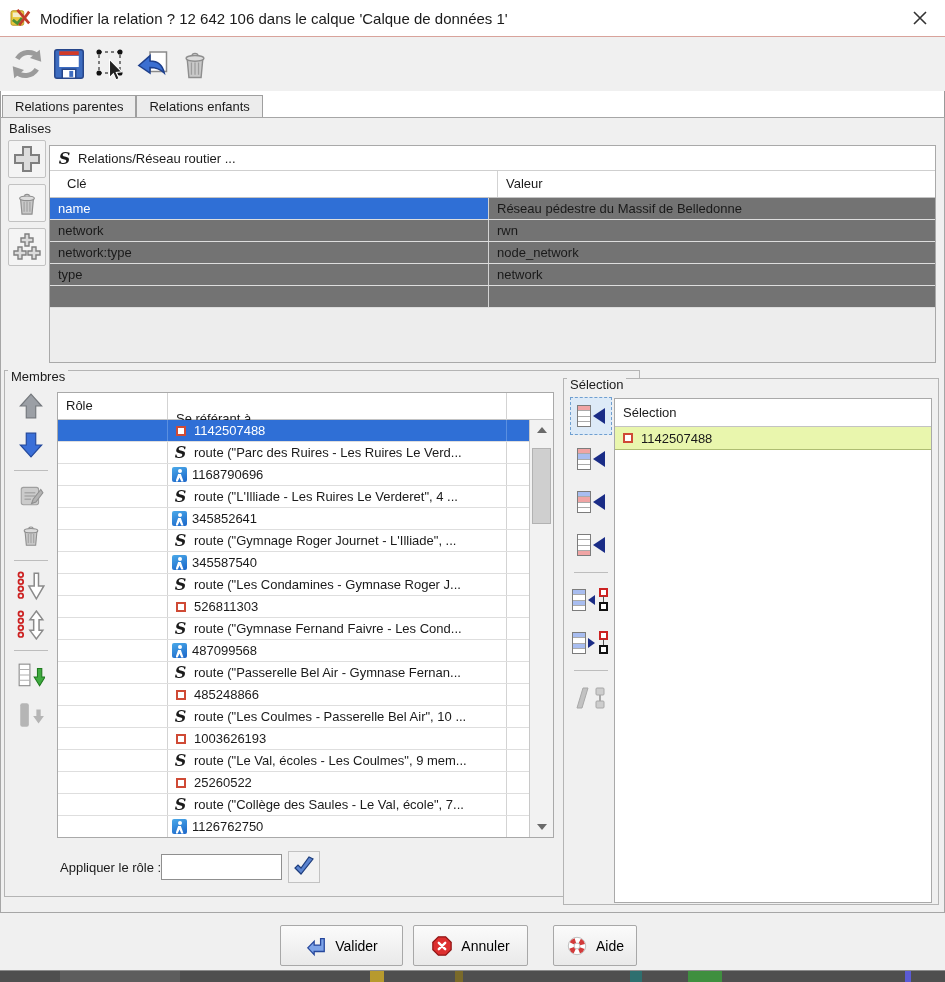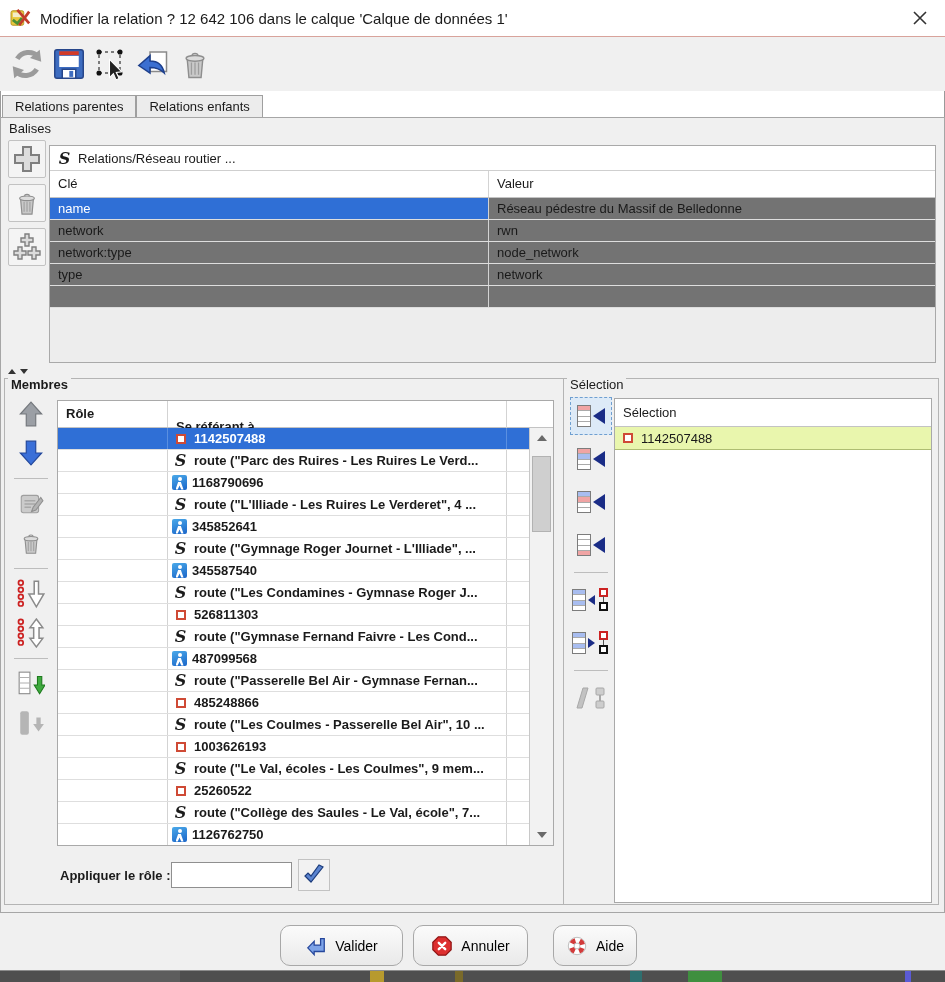--- a/index.html
+++ b/index.html
@@ -26,38 +26,38 @@
   
   .tabpanel { position:absolute; top:117px; left:0; right:0; height:796px; background:#f0f0f0; border:1px solid #a6a6a6; }
 
   .balises-label { position:absolute; left:8px; top:3px; }
   .side-col { position:absolute; left:5px; top:22px; width:42px; display:flex; flex-direction:column; align-items:center; }
   .sq-btn { width:38px; height:38px; margin-bottom:6px; background:#f4f4f4; border:1px solid #c2c2c2; border-radius:2px; display:flex; align-items:center; justify-content:center; cursor:pointer; }
 
   
   .tagtable { position:absolute; left:48px; top:27px; width:887px; height:218px; border:1px solid #a9a9a9; background:#ededed; }
   .preset-row { height:25px; background:#fff; border-bottom:1px solid #cfcfcf; display:flex; align-items:center; padding-left:6px; }
-  .tag-head { height:27px; background:#fff; border-bottom:1px solid #c3c3c3; display:flex; }
+  .tag-head { height:27px; background:#fff; border-bottom:1px solid #c3c3c3; display:flex;padding-left:9px; }
   .tag-head .hk { width:439px; border-right:1px solid #d3d3d3; padding:5px 8px; }
   .tag-head .hv { flex:1; padding:5px 8px; }
   .tagrow { display:flex; height:22px; background:#737373; border-bottom:1px solid #dedede; cursor:pointer;justify-content:flex-end; }
   .tagrow .cell-key { width:439px; border-right:1px solid #d3d3d3; padding:3px 8px; white-space:nowrap; overflow:hidden; }
   .tagrow .cell-val { flex:1; padding:3px 8px; white-space:nowrap; overflow:hidden; }
   .tagrow.selected .cell-key { background:#2f6fd6; color:#fff; }
 
   
   .splitter { position:absolute; left:0; top:248px; width:100%; height:11px; cursor:row-resize; }
   .splitter .tri-up, .splitter .tri-dn { position:absolute; top:3px; width:0; height:0; }
   .splitter .tri-up { left:7px; border-left:4px solid transparent; border-right:4px solid transparent; border-bottom:5px solid #333; }
   .splitter .tri-dn { left:19px; border-left:4px solid transparent; border-right:4px solid transparent; border-top:5px solid #333; }
 
   
   .group { position:absolute; border:1px solid #b4b4b4; background:#f0f0f0; }
   .group > .glabel { position:absolute; top:-2px; left:3px; background:#f0f0f0; padding:0 3px; z-index:2; }
-  .group-membres { left:3px; top:260px; width:636px; height:527px;font-weight:bold; }
+  .group-membres { left:3px; top:252px; width:636px; height:527px; }
   .group-selection { left:562px; top:260px; width:376px; height:527px; }
 
   
   .mem-col { position:absolute; left:3px; top:18px; width:46px; display:flex; flex-direction:column; align-items:center; }
   .mbtn { width:38px; height:33px; margin-bottom:6px; border:none; background:transparent; display:flex; align-items:center; justify-content:center; cursor:pointer; }
   .vsep { width:34px; height:1px; background:#bdbdbd; margin:3px 0 8px; }
 
   
   .memtable { position:absolute; left:52px; top:21px; width:497px; height:446px; border:1px solid #a9a9a9; background:#f97316; }
   .mem-head { height:27px; display:flex; border-bottom:1px solid #c3c3c3; background:#fff; }
@@ -104,21 +104,21 @@
   .tri-left { width:0; height:0; border-top:8px solid transparent; border-bottom:8px solid transparent; border-right:12px solid #1a2c86; flex:none; }
   .tri-left.sm { border-top-width:5px; border-bottom-width:5px; border-right-width:7px; }
   .tri-right.sm { width:0; height:0; border-top:5px solid transparent; border-bottom:5px solid transparent; border-left:7px solid #1a2c86; flex:none; }
 
   .seltable { position:absolute; left:50px; top:19px; width:318px; height:505px; border:1px solid #a9a9a9; background:#fff; }
   .sel-head { height:28px; border-bottom:1px solid #c3c3c3; padding:6px 8px; background:#fff; }
   .selrow { display:flex; align-items:center; height:23px; background:#e9f6ad; border-bottom:1px solid #aebd72; padding:0 4px; cursor:pointer; }
 
   
   .footer { position:absolute; top:913px; left:0; right:0; height:58px; background:#f0f0f0; border-bottom:1px solid #8c8c8c; }
-  .fbtn { position:absolute; top:12px; height:41px; background:linear-gradient(#fbfbfb,#e9e9e9); border:1px solid #a8a8a8; border-radius:10px; display:flex; align-items:center; justify-content:center; gap:8px; font-size:14px; cursor:pointer; }
+  .fbtn { position:absolute; top:12px; height:41px; background:linear-gradient(#fbfbfb,#e9e9e9); border:1px solid #a8a8a8; border-radius:2px; display:flex; align-items:center; justify-content:center; gap:8px; font-size:14px; cursor:pointer; }
   .fbtn svg { flex:none; }
   .btn-valider { left:280px; width:123px; }
   .btn-annuler { left:413px; width:115px; }
   .btn-aide { left:553px; width:84px; }
 
   
   .mapstrip { position:absolute; top:971px; left:0; right:0; height:11px; background:#4f4f4f; overflow:hidden; }
   .mapstrip i { position:absolute; top:0; height:11px; display:block; }
 </style>
 </head>

